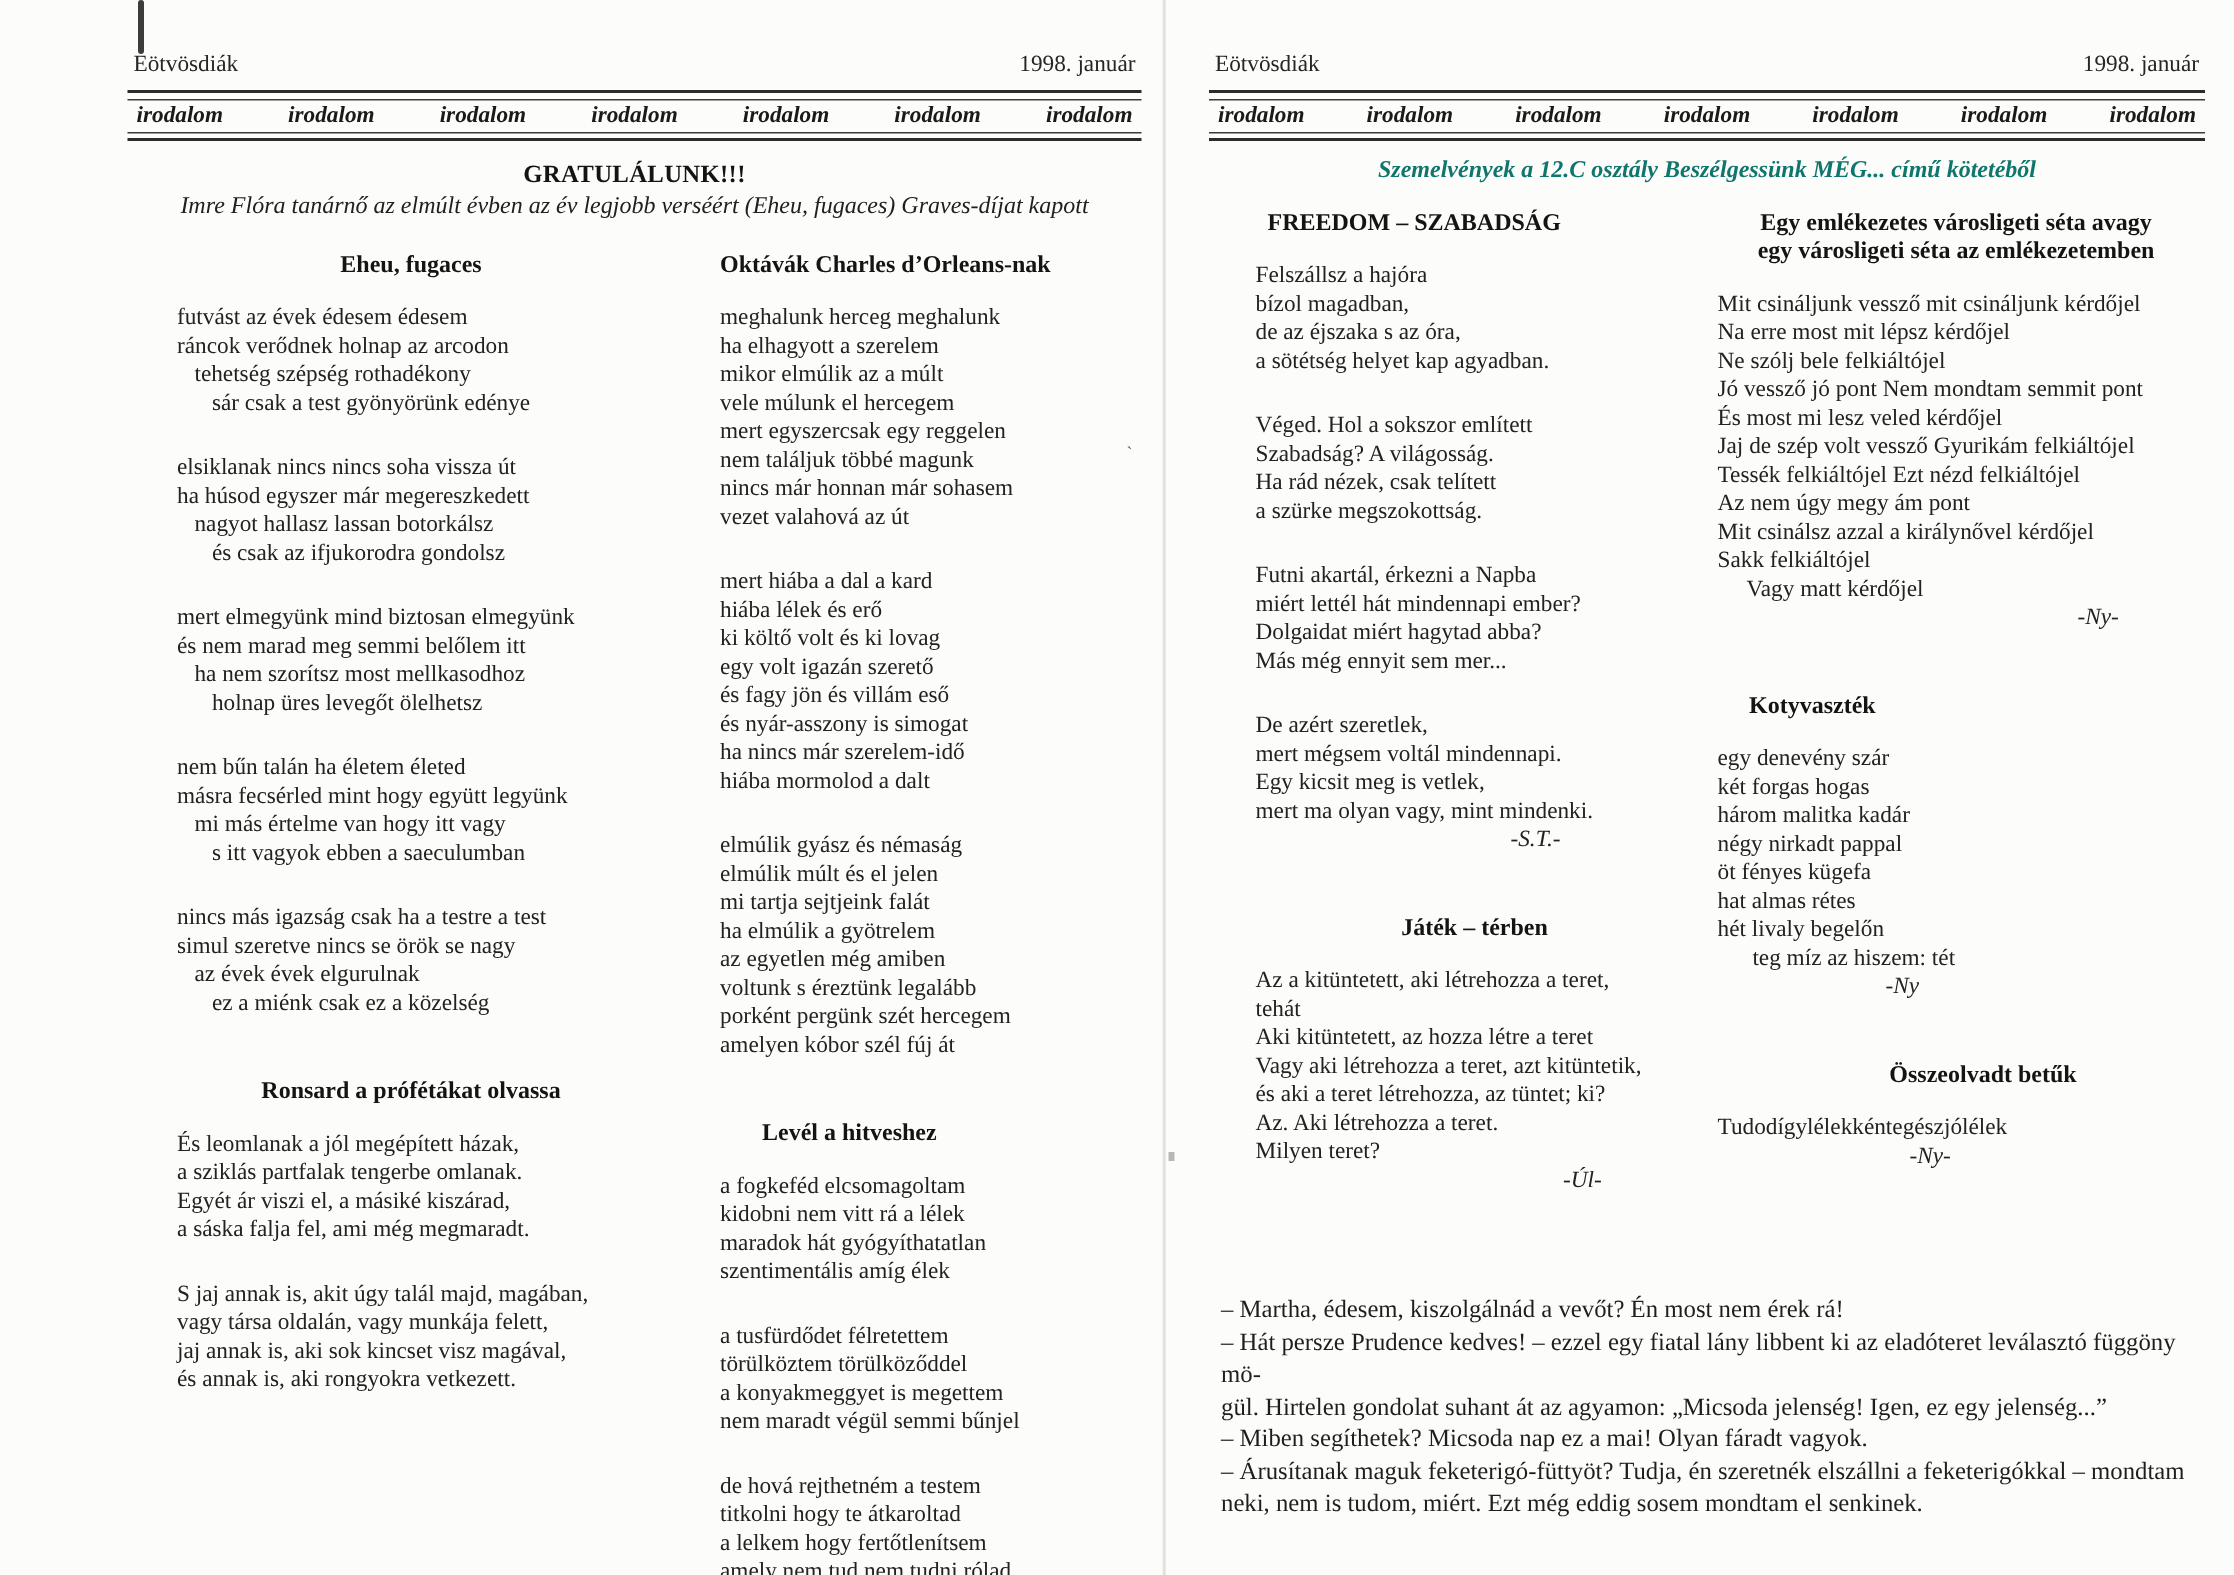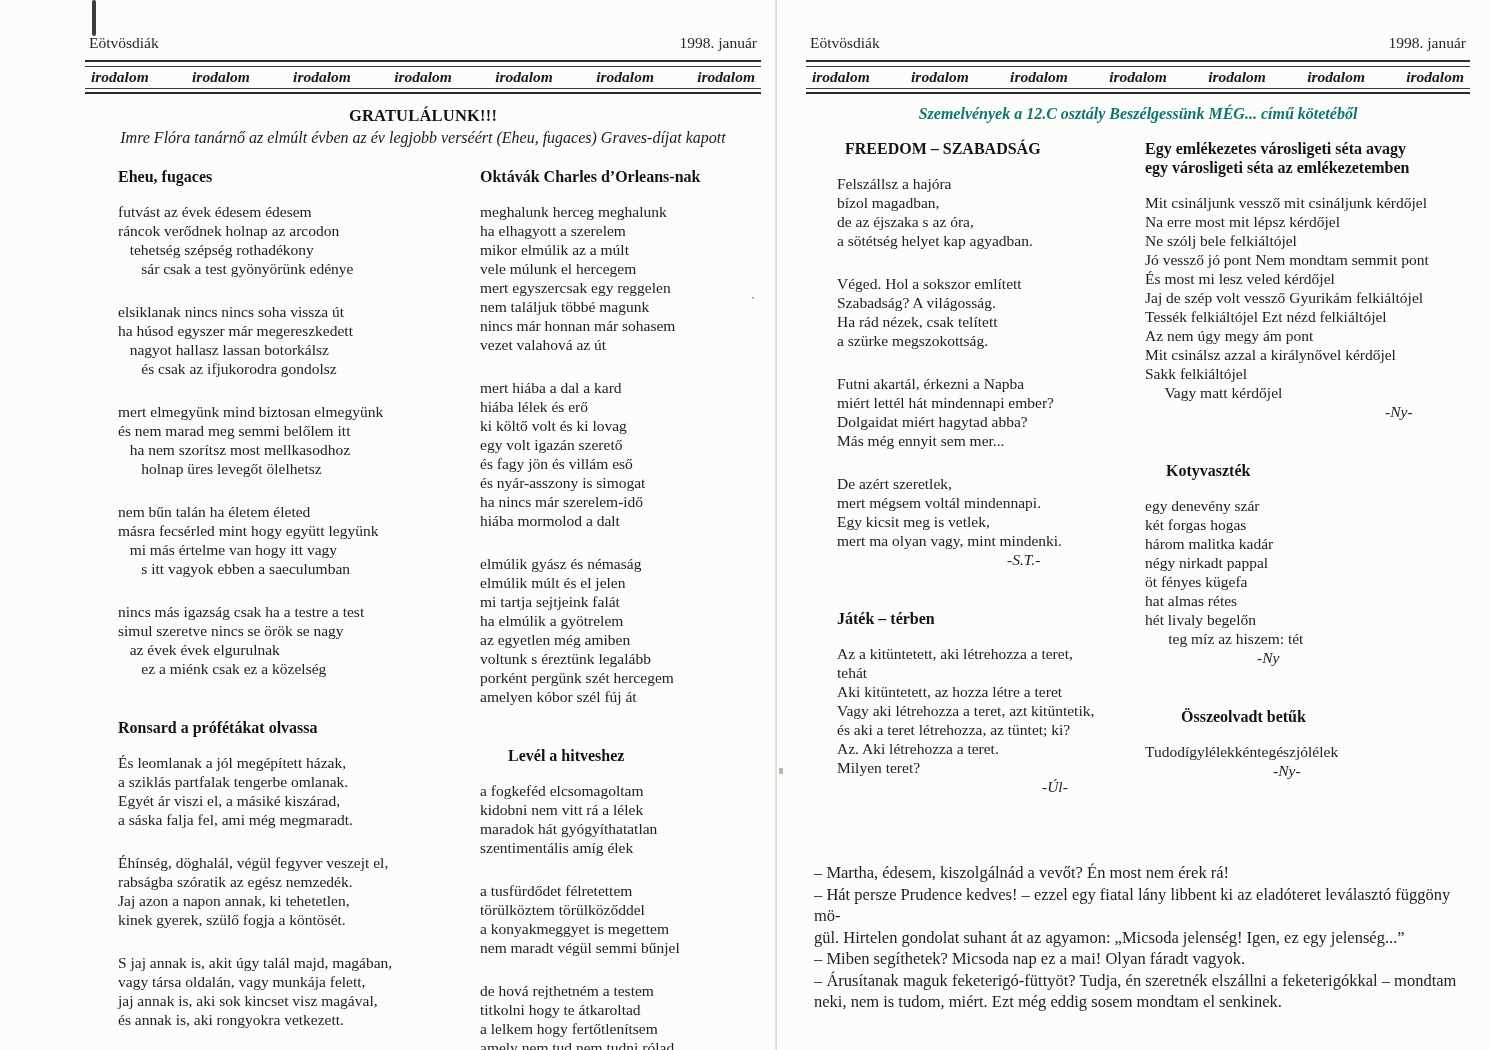--- a/index.html
+++ b/index.html
@@ -36,21 +36,21 @@
   .cols { display:flex; }
   .page-left  .cols { margin-top:20px; padding-left:33px; }
   .page-right .cols { margin-top:16px; padding-left:31px; }
   .page-left  .col-a { width:312px; margin-right:50px; }
   .page-left  .col-b { width:280px; }
   .page-right .col-a { width:292px; margin-right:16px; }
   .page-right .col-b { width:318px; }
 
   .poem { margin-bottom:40px; }
   .poem-title { font-weight:bold; font-size:16px; color:#141414; margin-bottom:16px; line-height:19px; }
-  .poem-title.tc { }
+  .poem-title.tc { text-align:center; }
   .stanza { margin-bottom:24px; }
   .pline { font-size:15.5px; line-height:19px; white-space:pre-wrap; color:#222; }
   .pline.sig { font-style:italic; }
 
   .prose-sec { margin-top:26px; padding:0 8px; }
   .prose-title { text-align:center; font-weight:bold; font-size:16.5px; color:#141414; }
   .prose-body { margin-top:14px; }
   .prose-line { font-size:16.5px; line-height:21.5px; white-space:pre-wrap; color:#1e1e1e; }
 
   .fold { position:absolute; left:775px; top:0; width:2px; height:1050px;
@@ -119,26 +119,20 @@
             <div class="pline">      ez a miénk csak ez a közelség</div>
           </div>
         </div>
         <div class="poem">
           <div class="poem-title tc">Ronsard a prófétákat olvassa</div>
           <div class="stanza">
             <div class="pline">És leomlanak a jól megépített házak,</div>
             <div class="pline">a sziklás partfalak tengerbe omlanak.</div>
             <div class="pline">Egyét ár viszi el, a másiké kiszárad,</div>
             <div class="pline">a sáska falja fel, ami még megmaradt.</div>
-          </div>
-          <div class="stanza">
-            <div class="pline">Éhínség, döghalál, végül fegyver veszejt el,</div>
-            <div class="pline">rabságba szóratik az egész nemzedék.</div>
-            <div class="pline">Jaj azon a napon annak, ki tehetetlen,</div>
-            <div class="pline">kinek gyerek, szülő fogja a köntösét.</div>
           </div>
           <div class="stanza">
             <div class="pline">S jaj annak is, akit úgy talál majd, magában,</div>
             <div class="pline">vagy társa oldalán, vagy munkája felett,</div>
             <div class="pline">jaj annak is, aki sok kincset visz magával,</div>
             <div class="pline">és annak is, aki rongyokra vetkezett.</div>
           </div>
         </div>
       </div>
     <div class="col col-b">
@@ -291,21 +285,21 @@
             <div class="pline">három malitka kadár</div>
             <div class="pline">négy nirkadt pappal</div>
             <div class="pline">öt fényes kügefa</div>
             <div class="pline">hat almas rétes</div>
             <div class="pline">hét livaly begelőn</div>
             <div class="pline">      teg míz az hiszem: tét</div>
             <div class="pline sig" style="padding-left: 112px;">-Ny</div>
           </div>
         </div>
         <div class="poem">
-          <div class="poem-title" style="padding-left: 36px;">Összeolvadt betűk</div>
+          <div class="poem-title" style="padding-left: 36px; text-align: center;">Összeolvadt betűk</div>
           <div class="stanza">
             <div class="pline">Tudodígylélekkéntegészjólélek</div>
             <div class="pline sig" style="padding-left: 128px;">-Ny-</div>
           </div>
         </div>
       </div>
   </div>
 
   <div class="prose-sec">
     <div class="prose-body">

